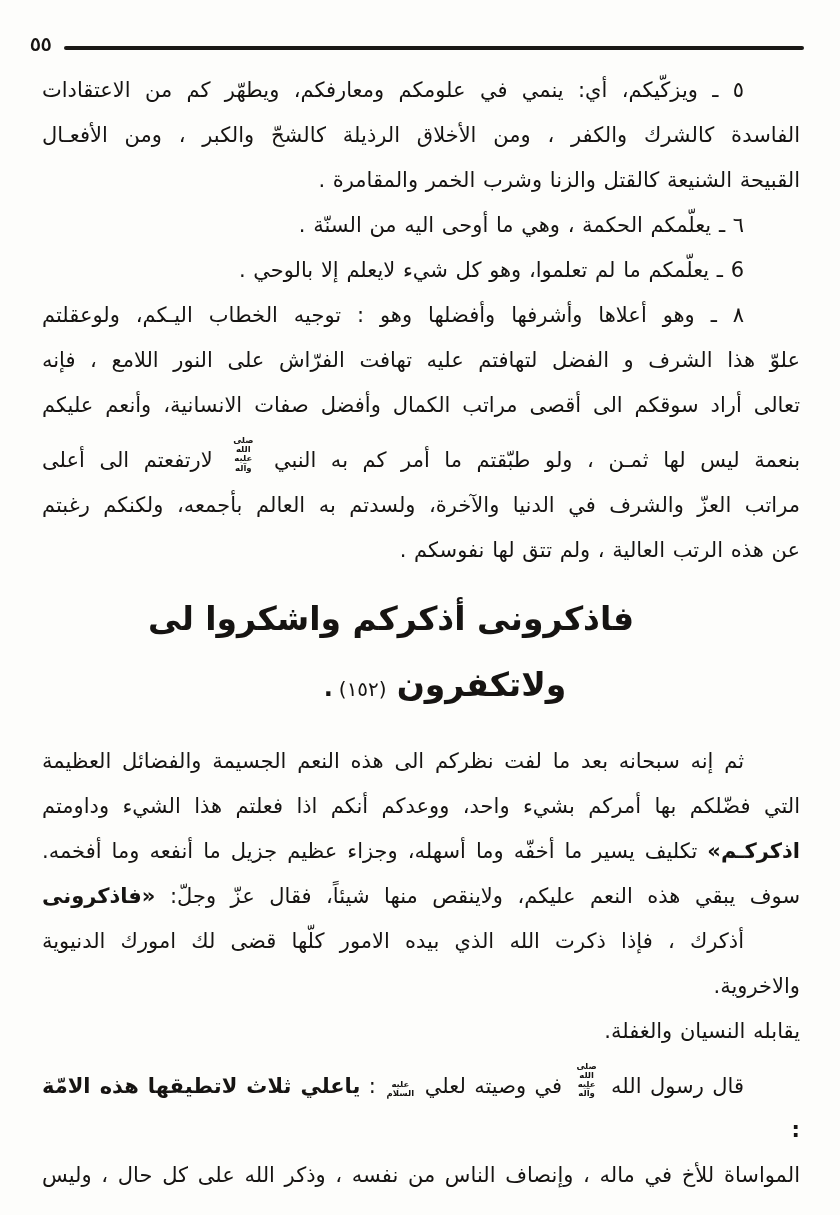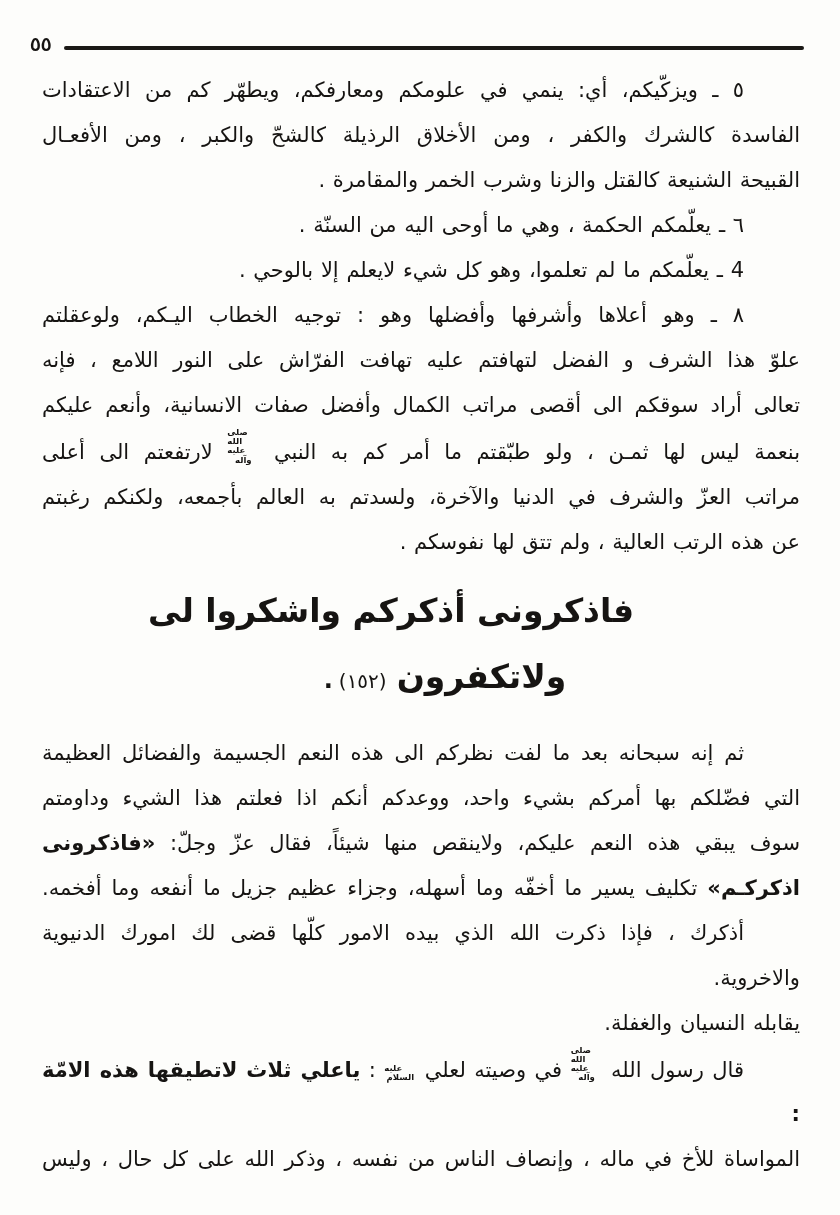--- a/index.html
+++ b/index.html
@@ -59,26 +59,27 @@
     text-align-last: right;
   }
   .block.indent .line:first-child { text-indent: 56px; }
   .seg.bold { font-weight: bold; }
   .seg.honorific {
     display: inline-block;
     width: 32px;
     font-size: 8.5px;
     font-weight: bold;
     line-height: 1.08;
-    text-align: left;
+    text-align: center;
     text-align-last: center;
     vertical-align: -4px;
     white-space: normal;
     text-indent: 0;
     word-spacing: 0;
+    margin-top: 8px;
   }
   
   .block.verse {
     margin: 16px 58px 18px 106px;
     text-align: left;
     text-align-last: center;
     line-height: 60px;
   }
   .verse-text {
     font-size: 33px;
@@ -109,36 +110,36 @@
   <main class="bodytext" id="bodytext">
       <div class="block paragraph indent">
         <div class="line"><span class="seg">٥ ـ ويزكّيكم، أي: ينمي في علومكم ومعارفكم، ويطهّر كم من الاعتقادات</span></div>
         <div class="line"><span class="seg">الفاسدة كالشرك والكفر ، ومن الأخلاق الرذيلة كالشحّ والكبر ، ومن الأفعـال</span></div>
         <div class="line end"><span class="seg">القبيحة الشنيعة كالقتل والزنا وشرب الخمر والمقامرة .</span></div>
       </div>
       <div class="block paragraph indent">
         <div class="line end"><span class="seg">٦ ـ يعلّمكم الحكمة ، وهي ما أوحى اليه من السنّة .</span></div>
       </div>
       <div class="block paragraph indent">
-        <div class="line end"><span class="seg">4 ـ يعلّمكم ما لم تعلموا، وهو كل شيء لايعلم إلا بالوحي .</span></div>
+        <div class="line end"><span class="seg">6 ـ يعلّمكم ما لم تعلموا، وهو كل شيء لايعلم إلا بالوحي .</span></div>
       </div>
       <div class="block paragraph indent">
         <div class="line"><span class="seg">٨ ـ وهو أعلاها وأشرفها وأفضلها وهو : توجيه الخطاب اليـكم، ولوعقلتم</span></div>
         <div class="line"><span class="seg">علوّ هذا الشرف و الفضل لتهافتم عليه تهافت الفرّاش على النور اللامع ، فإنه</span></div>
         <div class="line"><span class="seg">تعالى أراد سوقكم الى أقصى مراتب الكمال وأفضل صفات الانسانية، وأنعم عليكم</span></div>
         <div class="line"><span class="seg">بنعمة ليس لها ثمـن ، ولو طبّقتم ما أمر كم به النبي </span><span class="seg honorific">صلى الله عليه وآله</span><span class="seg"> لارتفعتم الى أعلى</span></div>
         <div class="line"><span class="seg">مراتب العزّ والشرف في الدنيا والآخرة، ولسدتم به العالم بأجمعه، ولكنكم رغبتم</span></div>
         <div class="line end"><span class="seg">عن هذه الرتب العالية ، ولم تتق لها نفوسكم .</span></div>
       </div>
       <div class="block verse"><span class="verse-text">فاذكرونى أذكركم واشكروا لى ولاتكفرون</span><span class="verse-num">(١٥٢)</span><span class="verse-tail">.</span></div>
       <div class="block paragraph indent">
         <div class="line"><span class="seg">ثم إنه سبحانه بعد ما لفت نظركم الى هذه النعم الجسيمة والفضائل العظيمة</span></div>
         <div class="line"><span class="seg">التي فضّلكم بها أمركم بشيء واحد، ووعدكم أنكم اذا فعلتم هذا الشيء وداومتم</span></div>
+        <div class="line"><span class="seg bold">اذكركـم»</span><span class="seg"> تكليف يسير ما أخفّه وما أسهله، وجزاء عظيم جزيل ما أنفعه وما أفخمه.</span></div>
         <div class="line"><span class="seg">سوف يبقي هذه النعم عليكم، ولاينقص منها شيئاً، فقال عزّ وجلّ: </span><span class="seg bold">«فاذكرونى</span></div>
-        <div class="line"><span class="seg bold">اذكركـم»</span><span class="seg"> تكليف يسير ما أخفّه وما أسهله، وجزاء عظيم جزيل ما أنفعه وما أفخمه.</span></div>
       </div>
       <div class="block paragraph indent">
         <div class="line"><span class="seg">أذكرك ، فإذا ذكرت الله الذي بيده الامور كلّها قضى لك امورك الدنيوية والاخروية.</span></div>
       </div>
       <div class="block paragraph">
         <div class="line end"><span class="seg">يقابله النسيان والغفلة.</span></div>
       </div>
       <div class="block paragraph indent">
         <div class="line"><span class="seg">قال رسول الله </span><span class="seg honorific">صلى الله عليه وآله</span><span class="seg"> في وصيته لعلي </span><span class="seg honorific">عليه السلام</span><span class="seg"> : </span><span class="seg bold">ياعلي ثلاث لاتطيقها هذه الامّة :</span></div>
         <div class="line"><span class="seg">المواساة للأخ في ماله ، وإنصاف الناس من نفسه ، وذكر الله على كل حال ، وليس</span></div>

